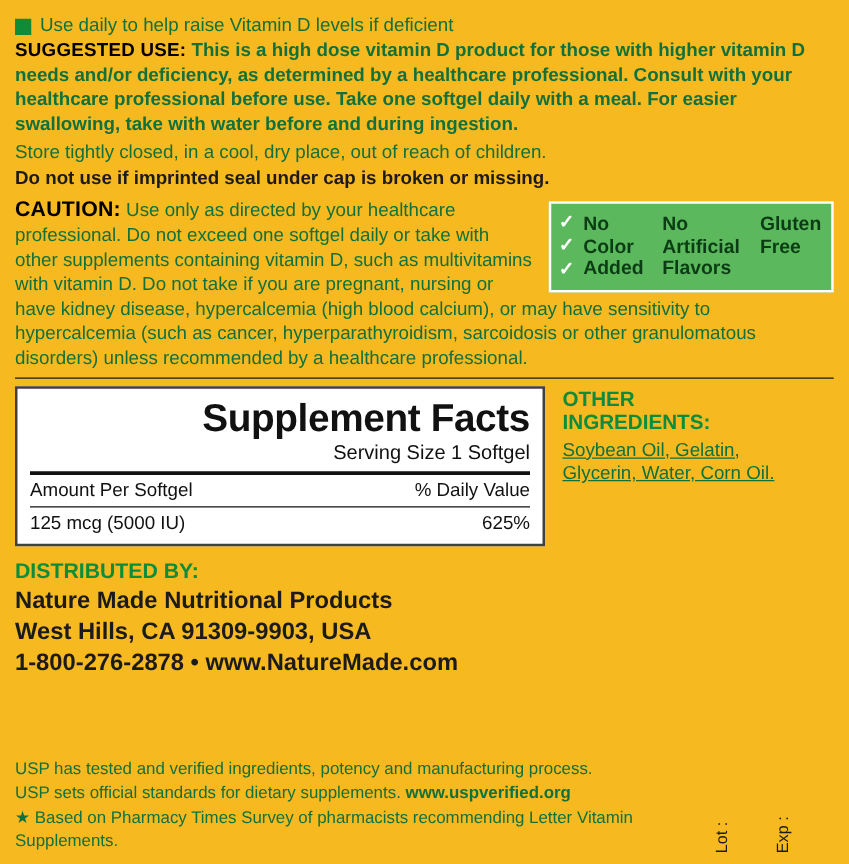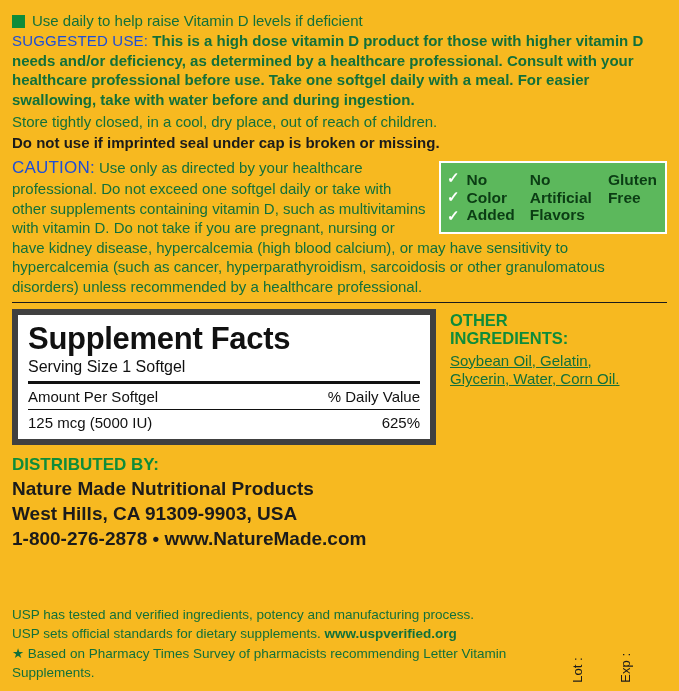--- a/index.html
+++ b/index.html
@@ -32,22 +32,22 @@
     background: #0E8C3A;
     flex: 0 0 auto;
     margin-top: 3px;
   }
   .top-line-text {
     font-size: 15px;
     color: #12703A;
     line-height: 1.15;
   }
   .lead {
-    color: #1d4ed8;
-    font-weight: normal;
+    color: #000000;
+    font-weight: bold;
     letter-spacing: 0.2px;
   }
 
   .suggested {
     color: #12703A;
     font-weight: bold;
     font-size: 15px;
     line-height: 1.3;
     margin: 2px 0 4px 0;
   }
@@ -112,24 +112,25 @@
 
   
   .mid {
     display: flex;
     gap: 14px;
     align-items: flex-start;
     margin-top: 4px;
   }
   .supp-facts {
     background: #ffffff;
-    border: 6px solid #404040;
+    border: 2px solid #404040;
     width: 424px;
     padding: 6px 10px 8px 10px;
     flex: 0 0 auto;
+    text-align: right;
   }
   .sf-title {
     font-size: 31px;
     font-weight: bold;
     line-height: 1.0;
     letter-spacing: -0.3px;
     color: #111;
     margin: 2px 0 4px 0;
   }
   .sf-serving {

